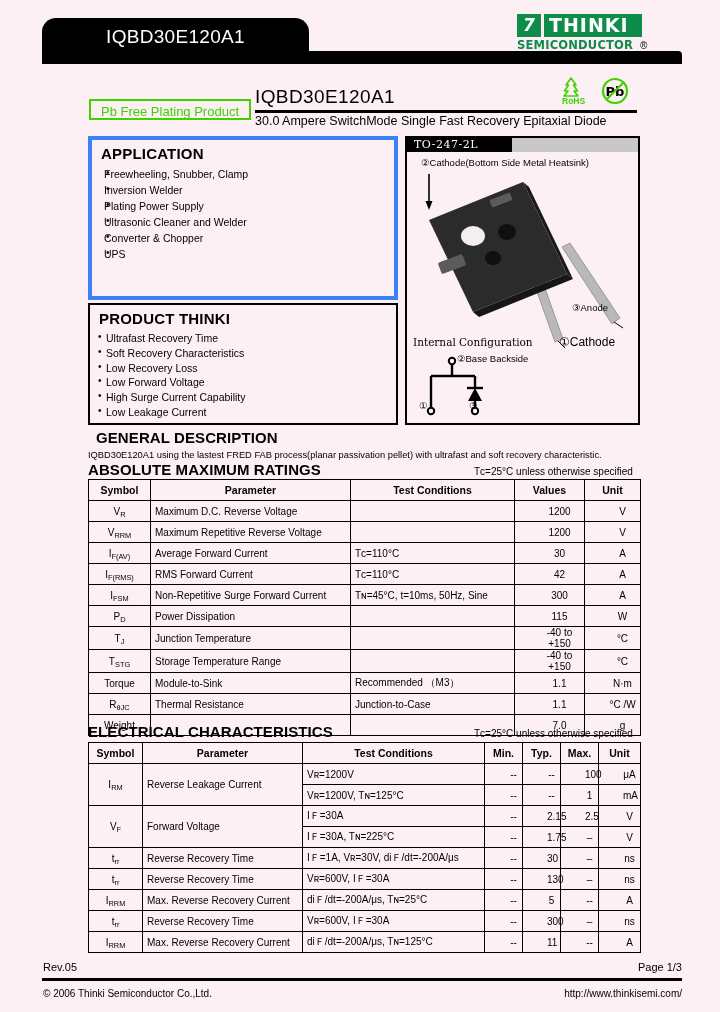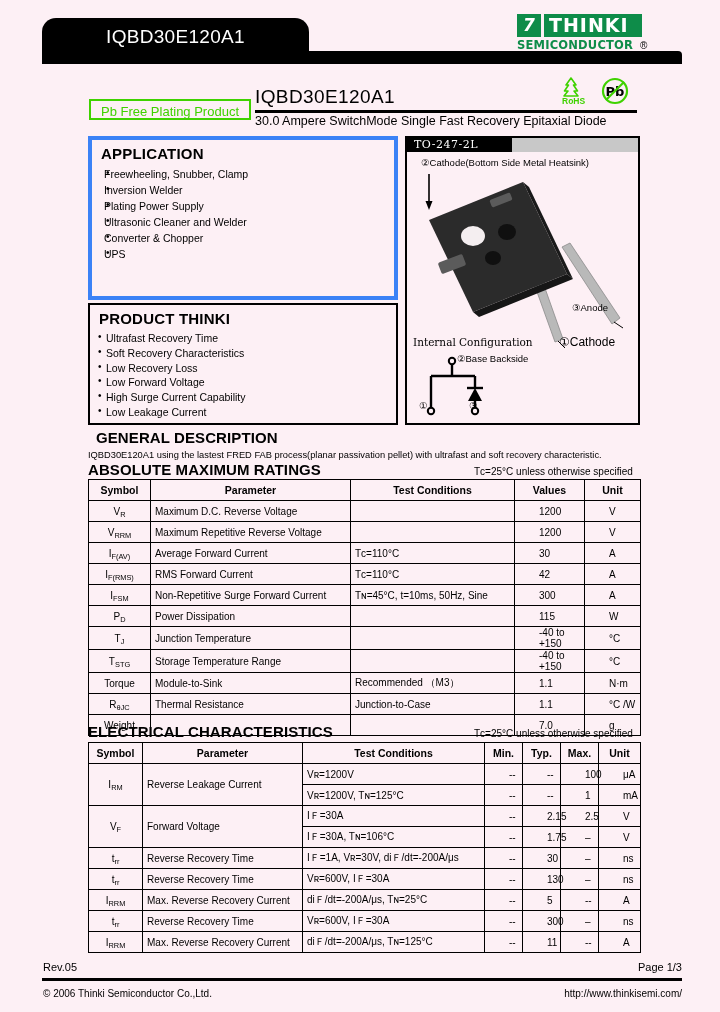--- a/index.html
+++ b/index.html
@@ -282,21 +282,21 @@
     border: 1px solid #000;
     padding: 0 4px;
     height: 20px;
     vertical-align: middle;
   }
   table.dt th {
     font-weight: bold;
     text-align: center;
     font-size: 10.5px;
   }
-  table.dt td.ctr { text-align: left; padding-left: 24px; }
+  table.dt td.ctr { text-align: center; padding-left: 24px; }
   table.dt td.lft { text-align: left; }
   table.dt .sym { text-align: center; }
   #amr-table {
     left: 88px; top: 479px;
     width: 552px;
   }
   #ec-table {
     left: 88px; top: 742px;
     width: 552px;
   }
@@ -576,21 +576,21 @@
       <tr>
         <td class="sym" rowspan="2">V<sub>F</sub></td>
         <td class="lft" rowspan="2">Forward Voltage</td>
         <td class="lft">IＦ=30A</td>
         <td class="ctr">--</td>
         <td class="ctr">2.15</td>
         <td class="ctr">2.5</td>
         <td class="ctr">V</td>
       </tr>
       <tr>
-        <td class="lft">IＦ=30A, Tɴ=106°C</td>
+        <td class="lft">IＦ=30A, Tɴ=225°C</td>
         <td class="ctr">--</td>
         <td class="ctr">1.75</td>
         <td class="ctr">–</td>
         <td class="ctr">V</td>
       </tr>
       <tr>
         <td class="sym">t<sub>rr</sub></td>
         <td class="lft">Reverse Recovery Time</td>
         <td class="lft">IＦ=1A, Vʀ=30V, diＦ/dt=-200A/μs</td>
         <td class="ctr">--</td>

